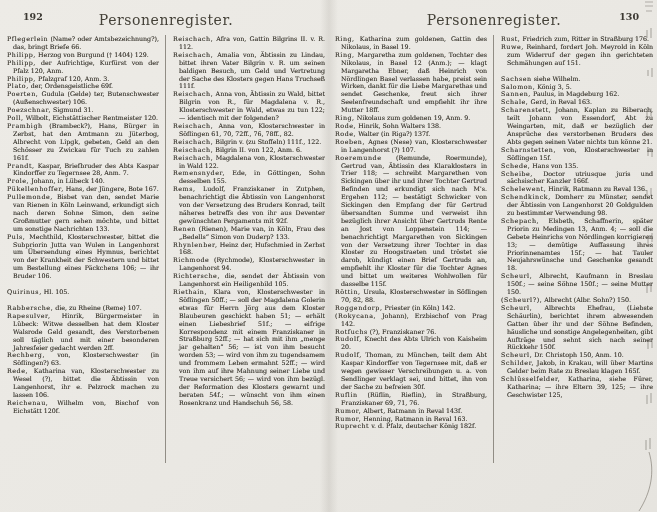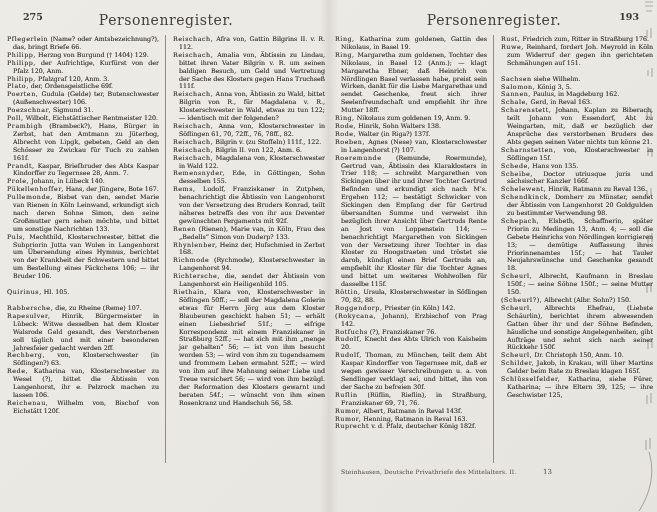--- a/index.html
+++ b/index.html
@@ -53,21 +53,21 @@
 </style>
 </head>
 <body>
 
 <div class="scan">
 
   <div class="gutter"></div>
 
   <div class="page page-left">
     <div class="pagehead">
-      <span class="pnum pnum-left">275</span>
+      <span class="pnum pnum-left">192</span>
       <span class="ptitle">Personenregister.</span>
     </div>
     <div class="cols">
       <div class="col col-1">
           <p class="entry"><span class="head">Pflegerlein</span> (Name? oder Amtsbezeichnung?), das, bringt Briefe 66.</p>
           <p class="entry"><span class="head">Philipp,</span> Herzog von Burgund († 1404) 129.</p>
           <p class="entry"><span class="head">Philipp,</span> der Aufrichtige, Kurfürst von der Pfalz 120, Anm.</p>
           <p class="entry"><span class="head">Philipp,</span> Pfalzgraf 120, Anm. 3.</p>
           <p class="entry"><span class="head">Plato,</span> der, Ordensgeistliche 69f.</p>
           <p class="entry"><span class="head">Poerten,</span> Gudula (Gelde) ter, Butenschwester (Außenschwester) 106.</p>
@@ -101,21 +101,21 @@
           <p class="entry"><span class="head">Richmode</span> (Rychmode), Klosterschwester in Langenhorst 94.</p>
           <p class="entry"><span class="head">Richtersche,</span> die, sendet der Äbtissin von Langenhorst ein Heiligenbild 105.</p>
           <p class="entry"><span class="head">Riethain,</span> Klara von, Klosterschwester in Söflingen 50ff.; — soll der Magdalena Golerin etwas für Herrn Jörg aus dem Kloster Blaubeuren geschickt haben 51; — erhält einen Liebesbrief 51f.; — eifrige Korrespondenz mit einem Franziskaner in Straßburg 52ff.; — hat sich mit ihm „menge jar gehalten“ 56; — ist von ihm besucht worden 53; — wird von ihm zu tugendsamem und frommem Leben ermahnt 52ff.; — wird von ihm auf ihre Mahnung seiner Liebe und Treue versichert 56; — wird von ihm bezügl. der Reformation des Klosters gewarnt und beraten 54f.; — wünscht von ihm einen Rosenkranz und Handschuh 56, 58.</p>
         </div>
     </div>
   </div>
 
   <div class="page page-right">
     <div class="pagehead">
       <span class="ptitle">Personenregister.</span>
-      <span class="pnum pnum-right">193</span>
+      <span class="pnum pnum-right">130</span>
     </div>
     <div class="cols">
       <div class="col col-1">
           <p class="entry"><span class="head">Ring,</span> Katharina zum goldenen, Gattin des Nikolaus, in Basel 19.</p>
           <p class="entry"><span class="head">Ring,</span> Margaretha zum goldenen, Tochter des Nikolaus, in Basel 12 (Anm.); — klagt Margaretha Ebner, daß Heinrich von Nördlingen Basel verlassen habe, preist sein Wirken, dankt für die Liebe Margarethas und sendet Geschenke, freut sich ihrer Seelenfreundschaft und empfiehlt ihr ihre Mutter 18ff.</p>
           <p class="entry"><span class="head">Ring,</span> Nikolaus zum goldenen 19, Anm. 9.</p>
           <p class="entry"><span class="head">Rode,</span> Hinrik, Sohn Walters 138.</p>
           <p class="entry"><span class="head">Rode,</span> Walter (in Riga?) 137f.</p>
           <p class="entry"><span class="head">Roeben,</span> Agnes (Nese) van, Klosterschwester in Langenhorst (?) 107.</p>
           <p class="entry"><span class="head">Roeremunde</span> (Remunde, Roermunde), Gertrud van, Äbtissin des Klaraklosters in Trier 118; — schreibt Margarethen von Sickingen über ihr und ihrer Tochter Gertrud Befinden und erkundigt sich nach M's. Ergehen 112; — bestätigt Schwicker von Sickingen den Empfang der für Gertrud übersandten Summe und verweist ihn bezüglich ihrer Ansicht über Gertruds Rente an Jost von Loppenstein 114; — benachrichtigt Margarethen von Sickingen von der Versetzung ihrer Tochter in das Kloster zu Hoogstraeten und tröstet sie darob, kündigt einen Brief Gertruds an, empfiehlt ihr Kloster für die Tochter Agnes und bittet um weiteres Wohlwollen für dasselbe 115f.</p>
@@ -147,24 +147,20 @@
           <p class="entry"><span class="head">Scheurl,</span> Albrecht, Kaufmann in Breslau 150f.; — seine Söhne 150f.; — seine Mutter 150.</p>
           <p class="entry"><span class="head">(Scheurl?),</span> Albrecht (Albr. Sohn?) 150.</p>
           <p class="entry"><span class="head">Scheurl,</span> Albrechts Ehefrau, (Liebste Schäurlin), berichtet ihrem abwesenden Gatten über ihr und der Söhne Befinden, häusliche und sonstige Angelegenheiten, gibt Aufträge und sehnt sich nach seiner Rückkehr 150f.</p>
           <p class="entry"><span class="head">Scheurl,</span> Dr. Christoph 150, Anm. 10.</p>
           <p class="entry"><span class="head">Schilder,</span> Jakob, in Krakau, will über Martins Gelder beim Rate zu Breslau klagen 165f.</p>
           <p class="entry"><span class="head">Schlüsselfelder,</span> Katharina, siehe Fürer, Katharina; — ihre Eltern 39, 125; — ihre Geschwister 125,</p>
         </div>
     </div>
   </div>
 
-  <div class="pagefoot">
-    <span class="foot-left">Steinhausen, Deutsche Privatbriefe des Mittelalters. II.</span>
-    <span class="foot-right">13</span>
-  </div>
 
   <svg class="edge-art" width="26" height="512" viewBox="0 0 26 512">
     <g stroke="rgba(80,76,68,0.38)" stroke-width="1.2" fill="none">
       <path d="M14,2 h8 M14,6 h8 M15,11 h6"></path>
       <path d="M16,30 v8 M20,28 v10"></path>
       <path d="M17,70 v6 M21,68 v9"></path>
       <path d="M16,110 v7 M20,108 v8"></path>
       <path d="M17,150 v6 M21,149 v8"></path>
       <path d="M16,190 v7 M20,188 v8"></path>
       <path d="M17,235 v8 M21,233 v9"></path>

